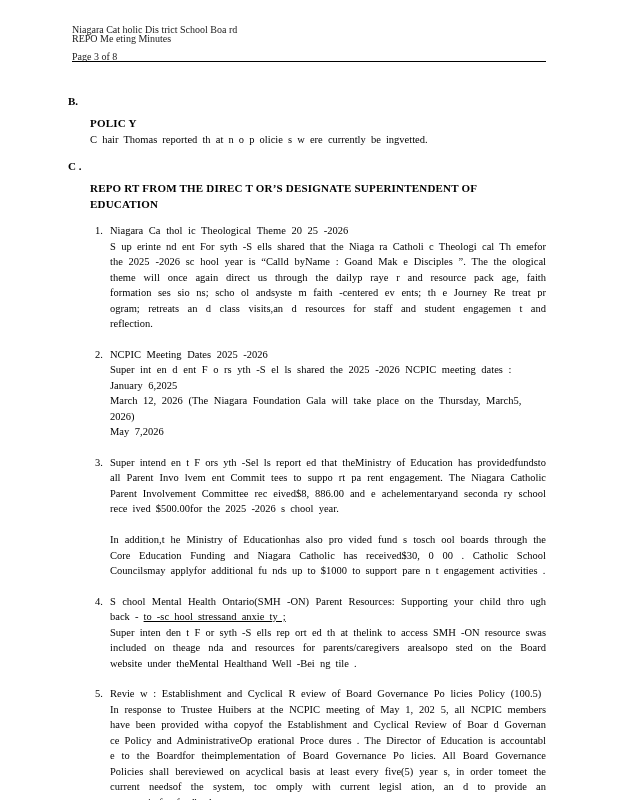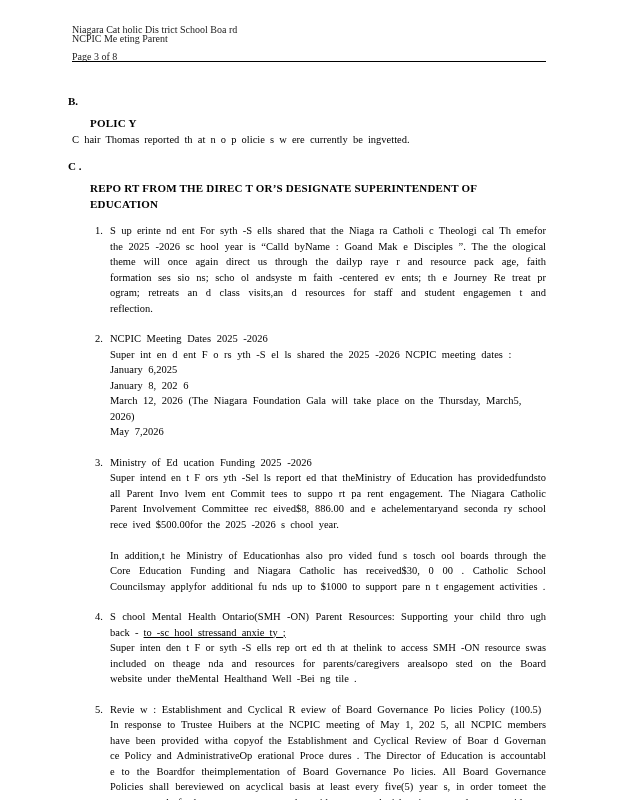--- a/index.html
+++ b/index.html
@@ -27,21 +27,21 @@
   }
 
   
   .main {
     position: absolute; left: 68px; top: 94px; width: 478px;
     font-size: 10.5px; line-height: 15.5px;
   }
   .section-row { display: flex; font-weight: bold; font-size: 11px; }
   .section-letter { width: 22px; flex: none; }
   .section-title { flex: 1; letter-spacing: 0.2px; margin-top: 22px; }
-  .section-body { margin-left: 4px; text-align: justify; word-spacing: 2.5px; }
+  .section-body { margin-left: 22px; text-align: justify; word-spacing: 2.5px; }
   .sec-b { margin-bottom: 12px; }
   .sec-c { margin-bottom: 11px; }
 
   .items { margin-left: 27px; }
   .item { display: flex; margin-bottom: 15px; }
   .item-num { width: 15px; flex: none; }
   .item-body { width: 436px; }
   .just { text-align: justify; word-spacing: 2.5px; }
   .heading-line { word-spacing: 3px; }
   .date-line { word-spacing: 3px; }
@@ -49,21 +49,21 @@
   .bold { font-weight: normal; }
   .underline { text-decoration: underline; }
 </style>
 </head>
 <body>
 
 <div class="page">
 
   <div class="doc-header">
     <div>Niagara Cat holic Dis trict School Boa rd</div>
-    <div>NCPIC Me eting Parent</div>
+    <div>REPO Me eting Minutes</div>
     <div class="pageno">Page 3 of 8</div>
   </div>
   <div class="header-rule"></div>
 
   <div class="main">
 
     <div class="sec-b">
       <div class="section-row">
         <span class="section-letter">B.</span>
         <span class="section-title">POLIC Y</span>
@@ -76,40 +76,39 @@
         <span class="section-letter">C .</span>
         <span class="section-title">REPO RT FROM THE DIREC T OR’S DESIGNATE SUPERINTENDENT OF EDUCATION</span>
       </div>
     </div>
 
     <div class="items">
 
       <div class="item">
         <span class="item-num">1.</span>
         <div class="item-body">
+          <div class="heading-line">Niagara Ca thol ic Theological Theme 20 25 -2026</div>
           <div class="just"><span>S up erinte nd ent For syth -S ells shared that the Niaga ra Catholi c Theologi cal Th emefor the 2025 -2026 sc hool year is </span><span class="bold">“Calld byName : Goand Mak e Disciples ”</span><span>. The the ological theme will once again direct us through the dailyp raye r and resource pack age, faith formation ses sio ns; scho ol andsyste m faith -centered ev ents; th e Journey Re treat pr ogram; retreats an d class visits,an d resources for staff and student engagemen t and reflection.</span></div>
         </div>
       </div>
 
       <div class="item">
         <span class="item-num">2.</span>
         <div class="item-body">
           <div class="heading-line">NCPIC Meeting Dates 2025 -2026</div>
           <div class="date-line">Super int en d ent F o rs yth -S el ls shared the 2025 -2026 NCPIC meeting dates :</div>
           <div class="date-line">January 6,2025</div>
-          <div class="date-line">January 8, 202 6</div>
           <div class="date-line">March 12, 2026 (The Niagara Foundation Gala will take place on the Thursday, March5, 2026)</div>
           <div class="date-line">May 7,2026</div>
         </div>
       </div>
 
       <div class="item">
         <span class="item-num">3.</span>
         <div class="item-body">
-          <div class="heading-line">Ministry of Ed ucation Funding 2025 -2026</div>
           <div class="just">Super intend en t F ors yth -Sel ls report ed that theMinistry of Education has providedfundsto all Parent Invo lvem ent Commit tees to suppo rt pa rent engagement. The Niagara Catholic Parent Involvement Committee rec eived$8, 886.00 and e achelementaryand seconda ry school rece ived $500.00for the 2025 -2026 s chool year.</div>
           <div class="para-gap"></div>
           <div class="just">In addition,t he Ministry of Educationhas also pro vided fund s tosch ool boards through the Core Education Funding and Niagara Catholic has received$30, 0 00 . Catholic School Councilsmay applyfor additional fu nds up to $1000 to support pare n t engagement activities .</div>
         </div>
       </div>
 
       <div class="item">
         <span class="item-num">4.</span>
         <div class="item-body">
           <div class="just"><span>S chool Mental Health Ontario(SMH -ON) Parent Resources: Supporting your child thro ugh back - </span><span class="underline">to -sc hool stressand anxie ty ;</span></div>

